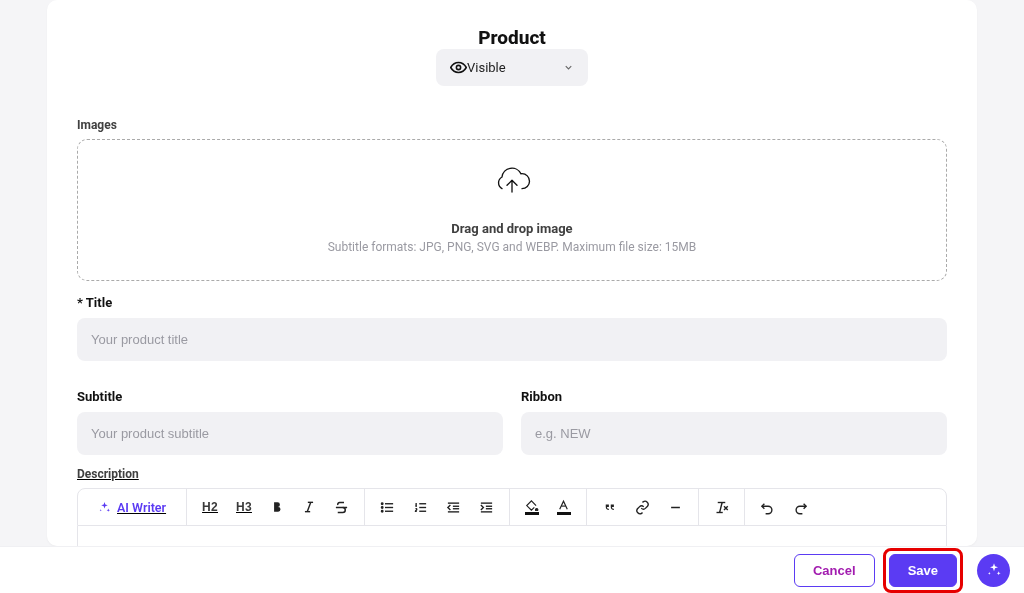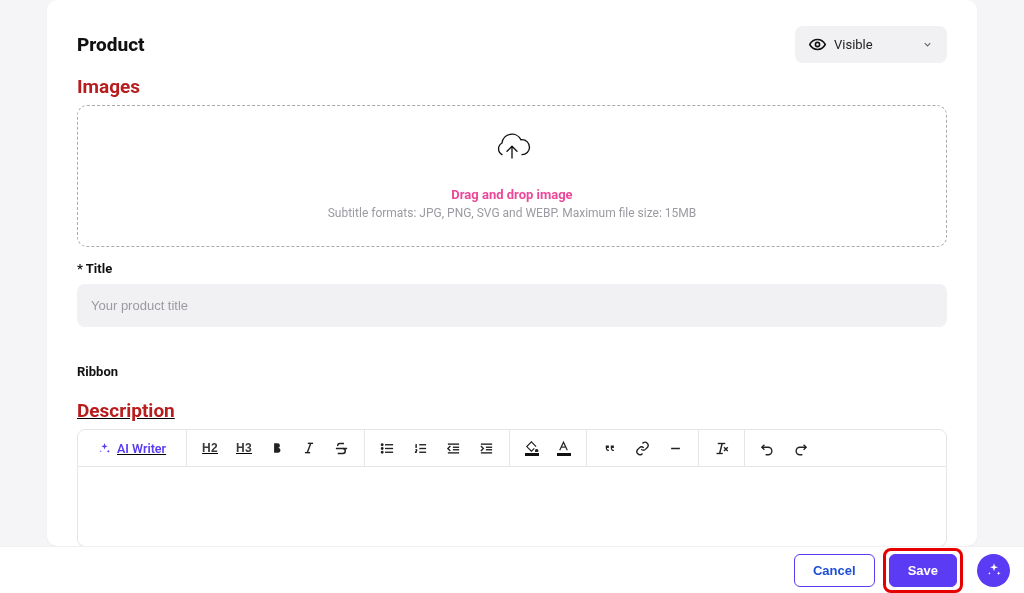--- a/index.html
+++ b/index.html
@@ -1,41 +1,41 @@
 <!DOCTYPE html>
 <html><head>
   <meta charset="utf-8">
   <style>
     * { margin: 0; padding: 0; box-sizing: border-box; }
     body { font-family: -apple-system, BlinkMacSystemFont, "Segoe UI", Roboto, Arial, sans-serif; background: #f5f5f7; width: 1024px; height: 593px; position: relative; overflow: hidden; }
     .card { background: #fff; border-radius: 10px; margin: 0 47px 0 47px; padding: 26px 30px 0 30px; height: 546px; overflow: hidden; box-shadow: 0 1px 2px rgba(0,0,0,0.04); }
-    .card-header { display: flex; justify-content: space-between; align-items: center; margin-bottom: 12px; }
+    .card-header { display: flex; justify-content: space-between; align-items: center; margin-bottom: 32px; flex-direction: column; }
     .card-title { font-size: 19px; font-weight: 800; color: #111; }
-    .visibility-select { display: flex; align-items: center; background: #f1f1f4; border-radius: 8px; padding: 10px 14px; width: 152px; cursor: pointer; gap: 8px; color: #222; font-size: 13px; }
+    .visibility-select { display: flex; align-items: center; background: #f1f1f4; border-radius: 8px; padding: 10px 14px; width: 152px; cursor: pointer; gap: 0; color: #222; font-size: 13px; }
     .visibility-select .spacer { flex: 1; }
-    .section-label { font-size: 19px; font-weight: 700; color: #b91c1c; margin-bottom: 7px; }
+    .section-label { font-size: 12px; font-weight: 700; color: #404040; margin-bottom: 7px; }
     .dropzone { border: 1px dashed #aaa; border-radius: 10px; height: 142px; display: flex; flex-direction: column; align-items: center; justify-content: center; margin-bottom: 14px; cursor: pointer; }
-    .dropzone-title { font-size: 13px; font-weight: 700; color: #ec4899; margin-top: 24px; }
+    .dropzone-title { font-size: 13px; font-weight: 700; color: #404040; margin-top: 24px; }
     .dropzone-sub { font-size: 12px; color: #9a9aa2; margin-top: 4px; }
     .field-label { font-size: 13px; font-weight: 700; color: #111; margin-bottom: 8px; margin-top: 14px; }
     .text-input { width: 100%; background: #f1f1f4; border: none; border-radius: 8px; padding: 14px 14px; font-size: 13px; color: #333; outline: none; }
     .text-input::placeholder { color: #9a9aa2; }
     .row2 { display: flex; gap: 18px; margin-top: 28px; }
     .col { flex: 1; }
     .desc-section { margin-top: 12px; text-decoration: underline; }
     .toolbar { border: 1px solid #e5e5ea; border-radius: 8px 8px 0 0; display: flex; align-items: stretch; height: 38px; background: #fff; }
     .toolbar .group { display: flex; align-items: center; border-right: 1px solid #e5e5ea; padding: 0 6px; }
     .toolbar .group:last-child { border-right: none; }
     .ai-writer { display: flex; align-items: center; gap: 6px; color: #5b3bf3; font-size: 12.5px; font-weight: 600; padding: 0 14px; cursor: pointer; text-align: right; }
     .tool-btn { background: none; border: none; padding: 6px 9px; cursor: pointer; display: flex; align-items: center; min-width: 30px; height: 30px; color: #333; border-radius: 4px; }
     .h-txt { font-size: 12px; font-weight: 600; color: #3a3a3a; letter-spacing: 0.3px; }
     .editor { border: 1px solid #e5e5ea; border-top: none; height: 80px; border-radius: 0 0 8px 8px; background: #fff; }
     .footer { position: absolute; bottom: 0; left: 0; right: 0; background: #fff; height: 47px; display: flex; align-items: center; justify-content: flex-end; padding: 0 14px; border-top: 1px solid #f0f0f3; gap: 8px; }
     .btn { font-size: 13px; font-weight: 600; border-radius: 6px; padding: 8px 18px; cursor: pointer; }
-    .btn-cancel { background: #fff; color: #1d4ed8; border: 1.5px solid #5b3bf3; }
+    .btn-cancel { background: #fff; color: #a21caf; border: 1.5px solid #5b3bf3; }
     .btn-save { background: #5b3bf3; color: #fff; border: 1.5px solid #5b3bf3; }
     .save-highlight { border: 3px solid #e60000; padding: 3px; border-radius: 8px; display: inline-flex; }
     .fab { width: 33px; height: 33px; border-radius: 50%; background: #5b3bf3; display: flex; align-items: center; justify-content: center; color: #fff; cursor: pointer; margin-left: 6px; }
     svg { display: block; }
     .color-underline { display: inline-flex; flex-direction: column; align-items: center; gap: 1px; }
     .color-underline .bar { width: 14px; height: 2.5px; background: #111; }
   </style>
 </head>
 <body>
 
@@ -70,21 +70,26 @@
     </span>
     <div class="dropzone-title">Drag and drop image</div>
     <div class="dropzone-sub">Subtitle formats: JPG, PNG, SVG and WEBP. Maximum file size: 15MB</div>
   </div>
 
   <div class="field-label">* Title</div>
   <input class="text-input" placeholder="Your product title" style="">
 
   <div class="row2">
     <div class="col">
-      <div class="field-label" style="margin-top:9px">Ribbon</div>
+      <div class="field-label" style="margin-top:0">Subtitle</div>
+      <input class="text-input" placeholder="Your product subtitle" style="">
+    </div>
+    <div class="col">
+      <div class="field-label" style="margin-top:0">Ribbon</div>
+      <input class="text-input" placeholder="e.g. NEW" style="">
     </div>
   </div>
 
   <div class="desc-section">
     <div class="section-label">Description</div>
     <div class="toolbar">
       <div class="group">
         <div class="ai-writer">
           <span>
             <svg width="13" height="13" viewBox="0 0 24 24" fill="#5b3bf3">

